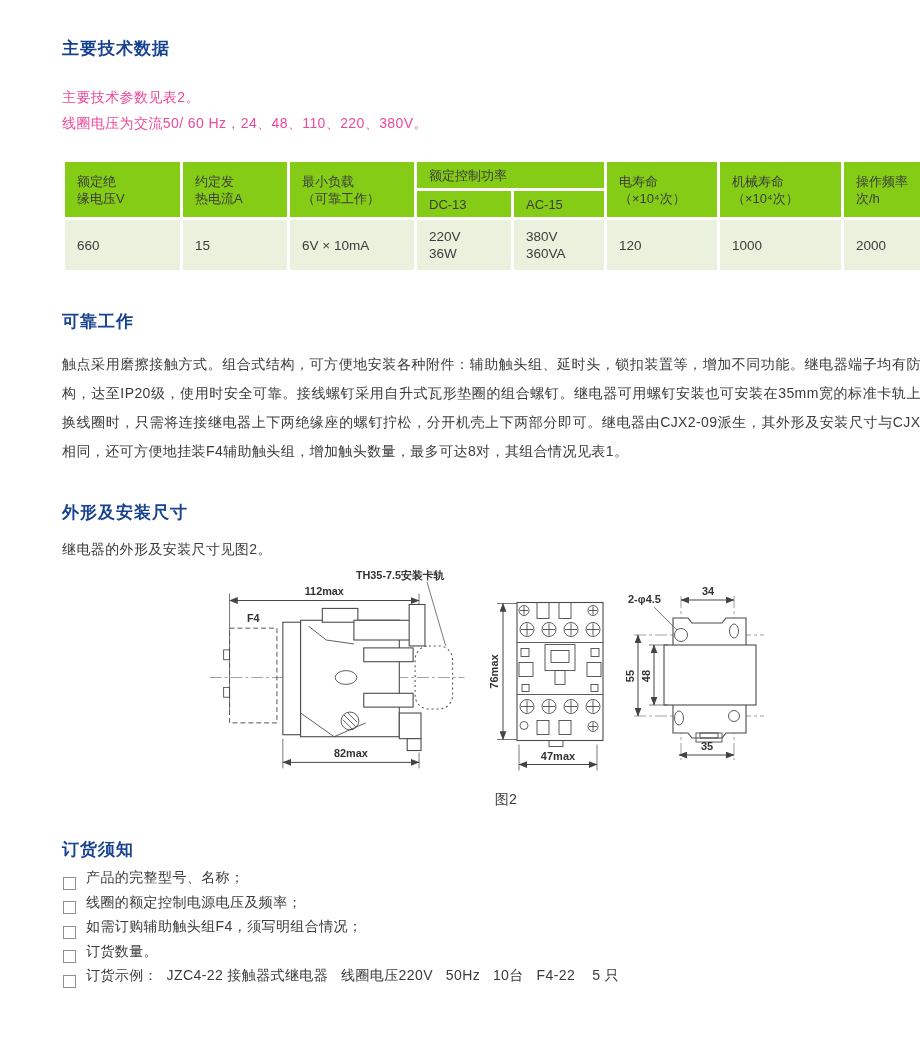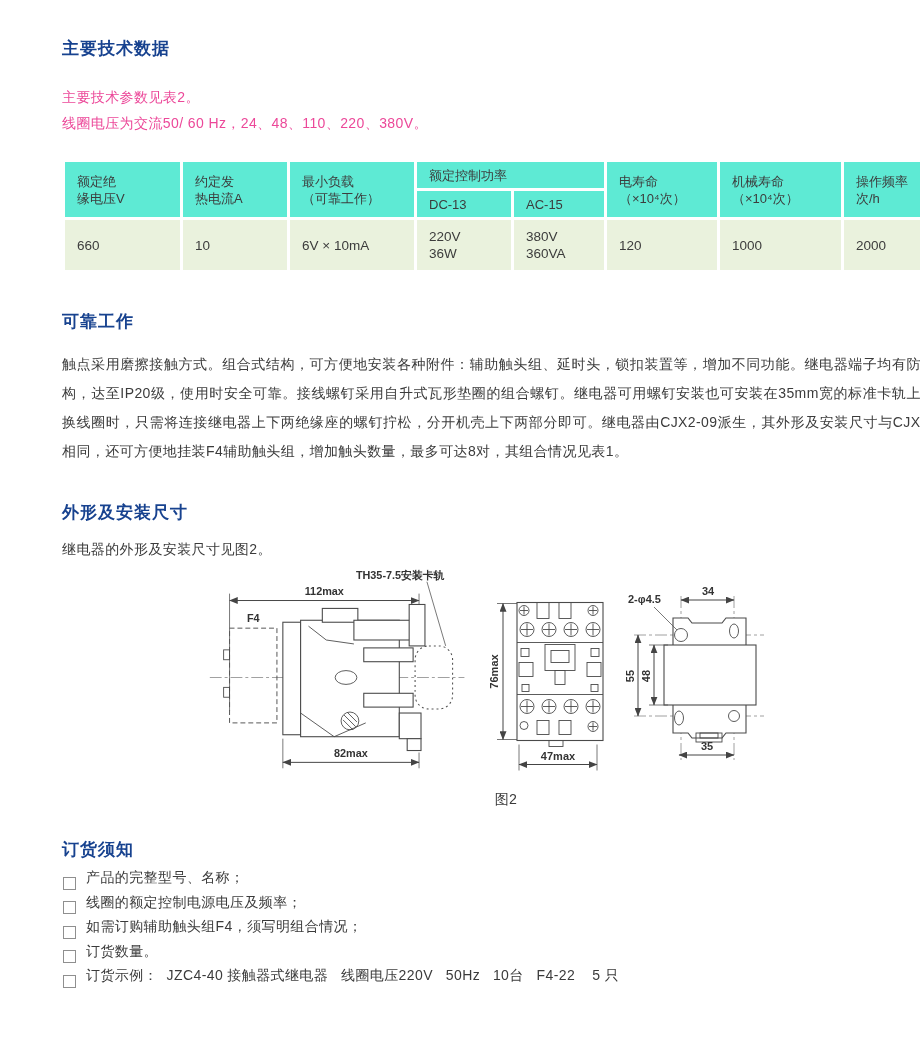--- a/index.html
+++ b/index.html
@@ -34,21 +34,21 @@
   table.spec th, table.spec td {
     white-space: pre-line;
     text-align: left;
     vertical-align: middle;
     padding: 4px 12px;
     font-size: 13px;
     font-weight: normal;
     color: #3c3c3c;
     line-height: 17px;
   }
-  table.spec thead th { background: #5eead4; height: 26px; }
+  table.spec thead th { background: #84cc16; height: 26px; }
   table.spec tbody td { background: #eaf2dd; height: 50px; font-size: 13.5px; }
 
   .sec-structure { margin-top: 38px; }
   .body-para {
     margin-top: 17px;
     font-size: 14px;
     line-height: 29px;
     text-align: justify;
     letter-spacing: 0.4px;
   }
@@ -126,21 +126,21 @@
 次/h</th>
       </tr>
       <tr>
         <th>DC-13</th>
         <th>AC-15</th>
       </tr>
     </thead>
     <tbody>
       <tr>
         <td>660</td>
-        <td>10</td>
+        <td>15</td>
         <td>6V × 10mA</td>
         <td>220V
 36W</td>
         <td>380V
 360VA</td>
         <td>120</td>
         <td>1000</td>
         <td>2000</td>
       </tr>
     </tbody>
@@ -319,17 +319,17 @@
     <div class="order-item">
       <span class="chk"></span>
       <span class="txt">如需订购辅助触头组F4，须写明组合情况；</span>
     </div>
     <div class="order-item">
       <span class="chk"></span>
       <span class="txt">订货数量。</span>
     </div>
     <div class="order-item">
       <span class="chk"></span>
-      <span class="txt">订货示例：  JZC4-40 接触器式继电器   线圈电压220V   50Hz   10台   F4-22    5 只</span>
+      <span class="txt">订货示例：  JZC4-22 接触器式继电器   线圈电压220V   50Hz   10台   F4-22    5 只</span>
     </div>
   </div>
 
 </div>
 
 </body></html>

